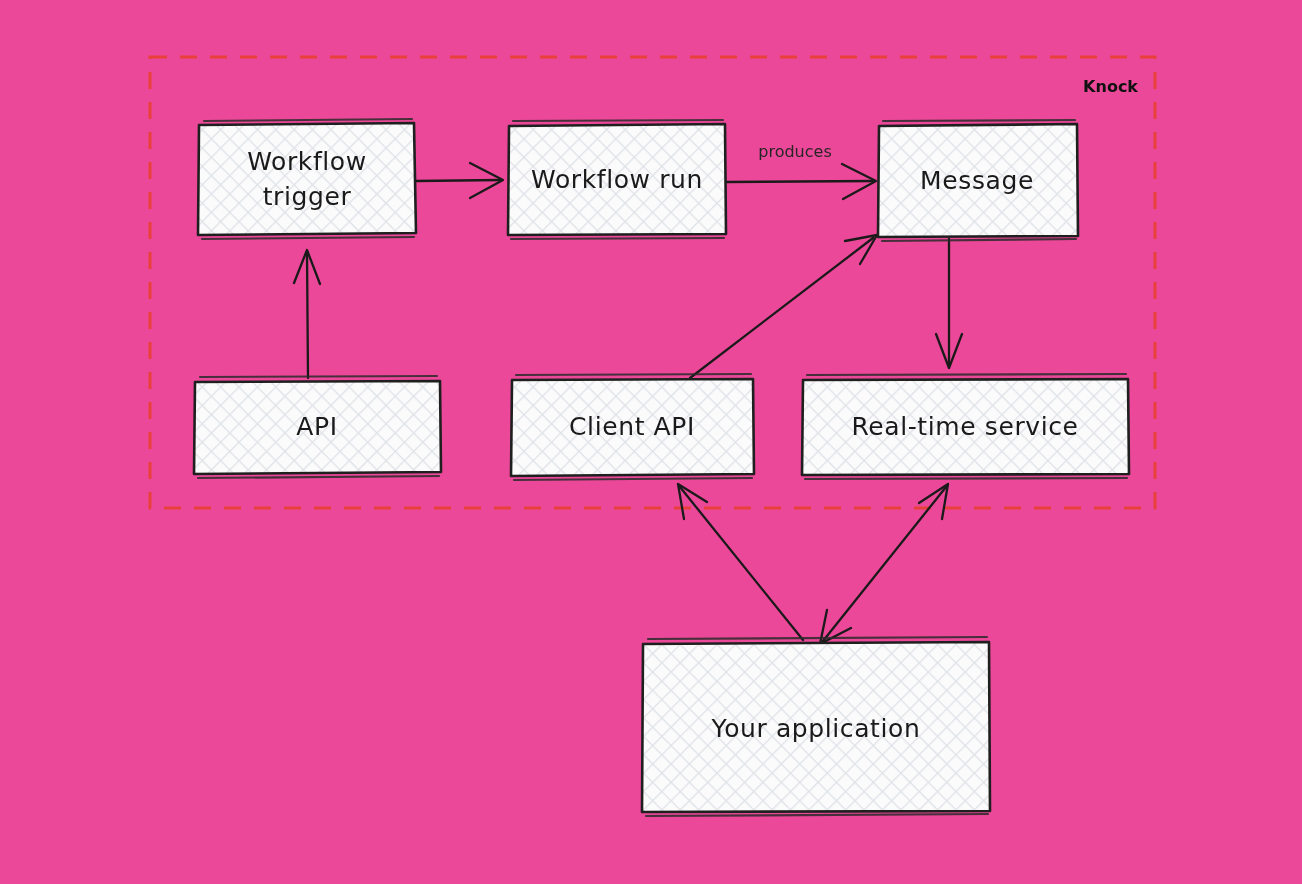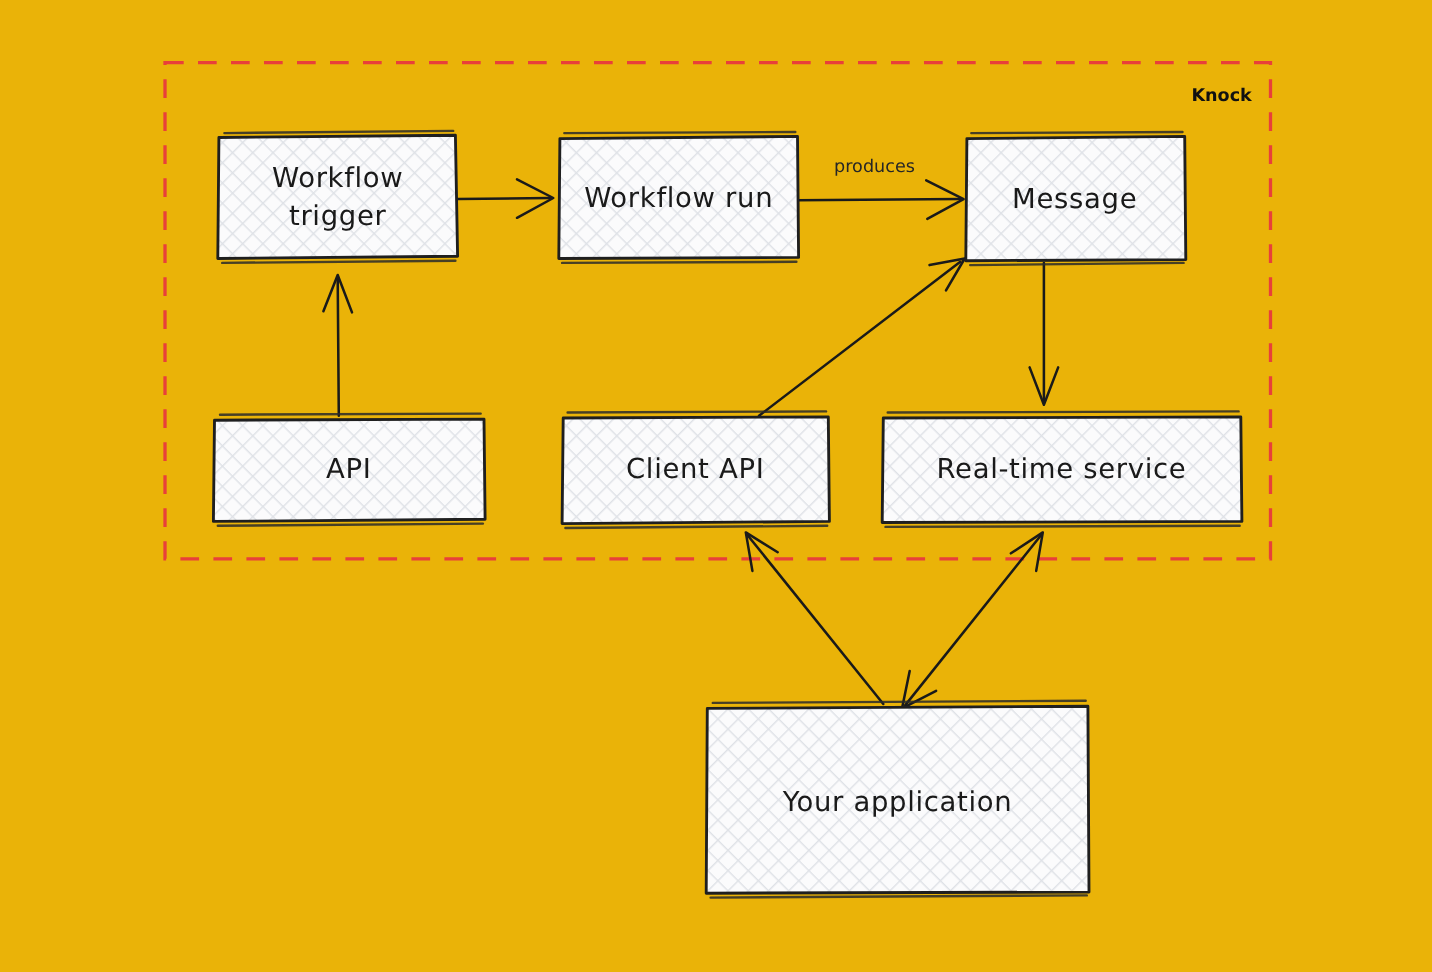--- a/index.html
+++ b/index.html
@@ -10,21 +10,21 @@
   body {
     width: 1302px;
     height: 884px;
     overflow: hidden;
     font-family: "DejaVu Sans", sans-serif;
   }
   #canvas {
     position: relative;
     width: 1302px;
     height: 884px;
-    background: #eab308;
+    background: #ec4899;
     text-align: center;
   }
   #diagram-svg {
     position: absolute;
     left: 0;
     top: 0;
     width: 1302px;
     height: 884px;
   }
   .node-label {

